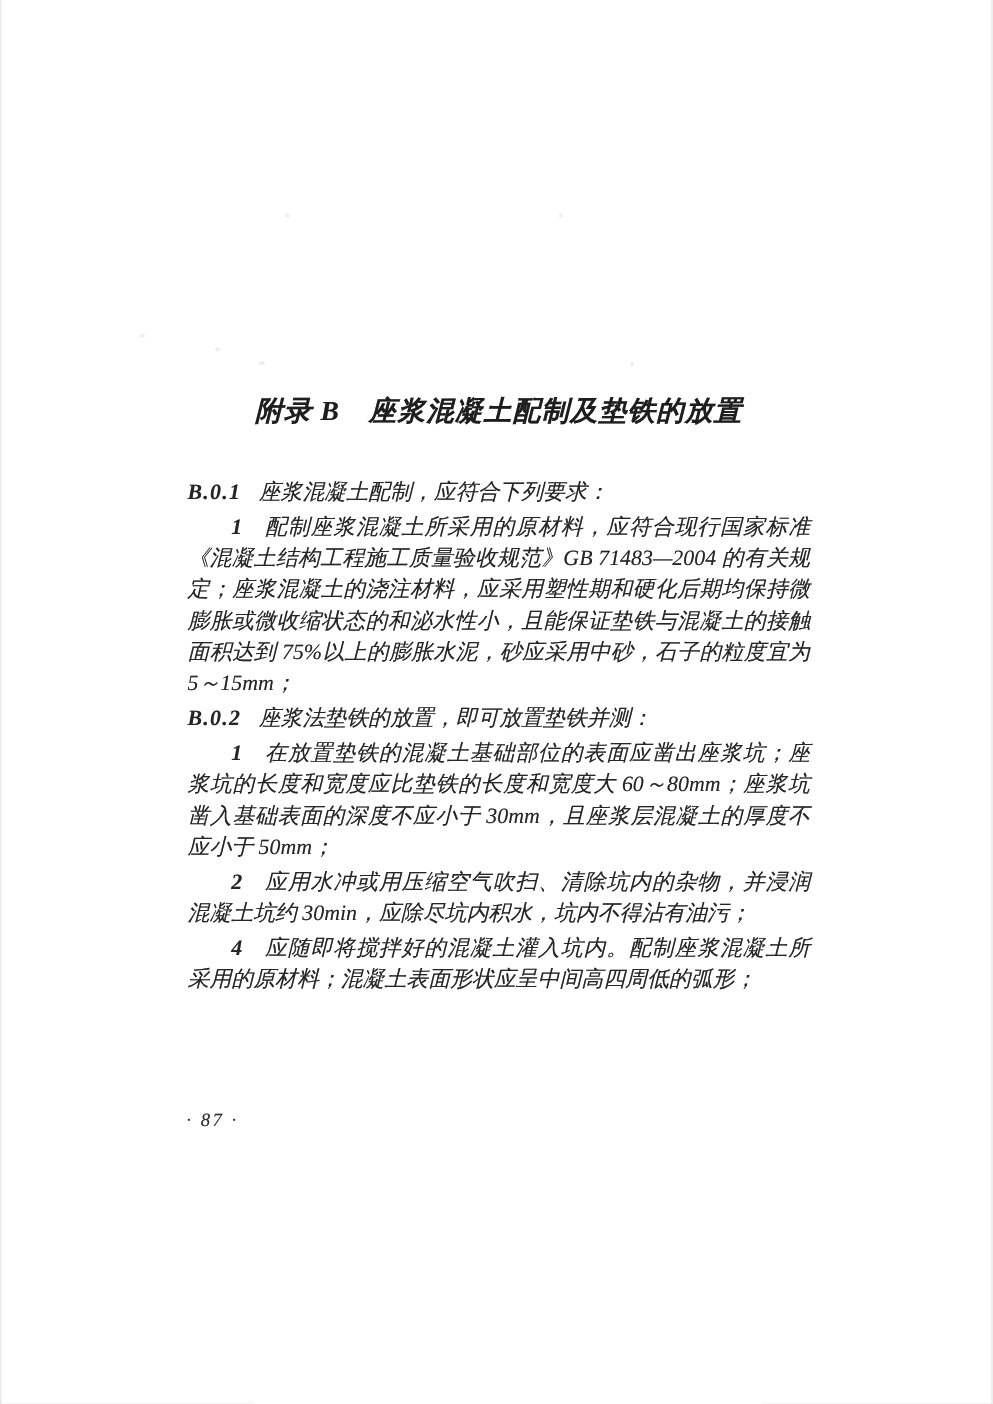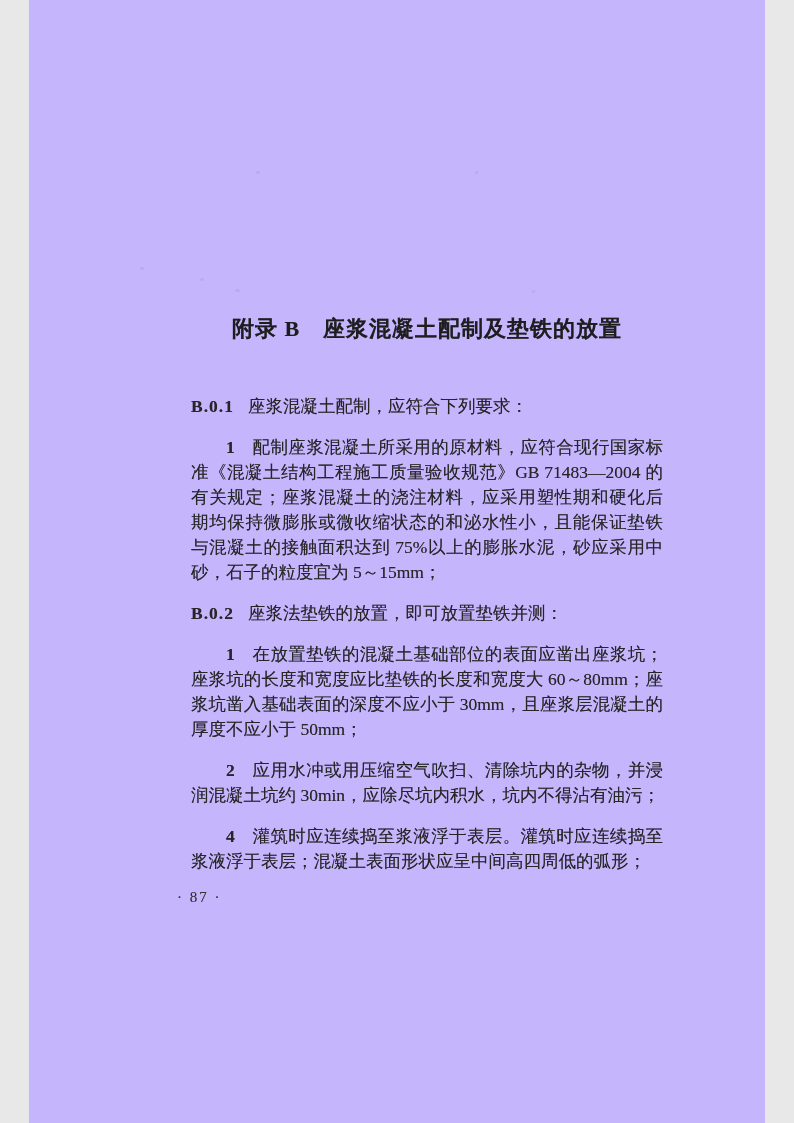--- a/index.html
+++ b/index.html
@@ -2,27 +2,28 @@
 <html><head>
 <meta charset="utf-8">
 <style>
   html, body {
     margin: 0;
     padding: 0;
     background: #e8e8e8;
   }
   .page {
     position: relative;
-    width: 736px;
+    width: 792px;
     height: 1123px;
     margin: 0 auto;
-    background: #c4b5fd;
+    background: #ffffff;
     overflow: hidden;
     font-family: "Liberation Serif", "DejaVu Serif", serif;
     color: #262626;
+    font-style: italic;
   }
   
   .speck {
     position: absolute;
     background: rgba(90, 90, 90, 0.10);
     border-radius: 50%;
     filter: blur(0.6px);
   }
   .title {
     position: absolute;
@@ -41,21 +42,21 @@
     position: absolute;
     top: 378px;
     left: 146px;
     width: 504px;
     font-size: 17.5px;
     line-height: 25px;
     text-align: justify;
     text-shadow: 0 0 0.4px rgba(0,0,0,0.40);
   }
   .content p {
-    margin: 16px;
+    margin: 3px;
     padding: 0;
   }
   p.clause .clause-num {
     font-weight: bold;
     margin-right: 0.8em;
     letter-spacing: 1px;
   }
   p.item {
     text-indent: 2em;
   }
@@ -105,21 +106,21 @@
     <p class="item">
       <span class="item-num">1</span><span>在放置垫铁的混凝土基础部位的表面应凿出座浆坑；座浆坑的长度和宽度应比垫铁的长度和宽度大 60～80mm；座浆坑凿入基础表面的深度不应小于 30mm，且座浆层混凝土的厚度不应小于 50mm；</span>
     </p>
 
     <p class="item">
       <span class="item-num">2</span><span>应用水冲或用压缩空气吹扫、清除坑内的杂物，并浸润混凝土坑约 30min，应除尽坑内积水，坑内不得沾有油污；</span>
     </p>
 
 
     <p class="item">
-      <span class="item-num">4</span><span>灌筑时应连续捣至浆液浮于表层。灌筑时应连续捣至浆液浮于表层；混凝土表面形状应呈中间高四周低的弧形；</span>
+      <span class="item-num">4</span><span>应随即将搅拌好的混凝土灌入坑内。配制座浆混凝土所采用的原材料；混凝土表面形状应呈中间高四周低的弧形；</span>
     </p>
 
 
   </div>
 
   <div class="footer">· 87 ·</div>
 
 </div>
 
 </body></html>

